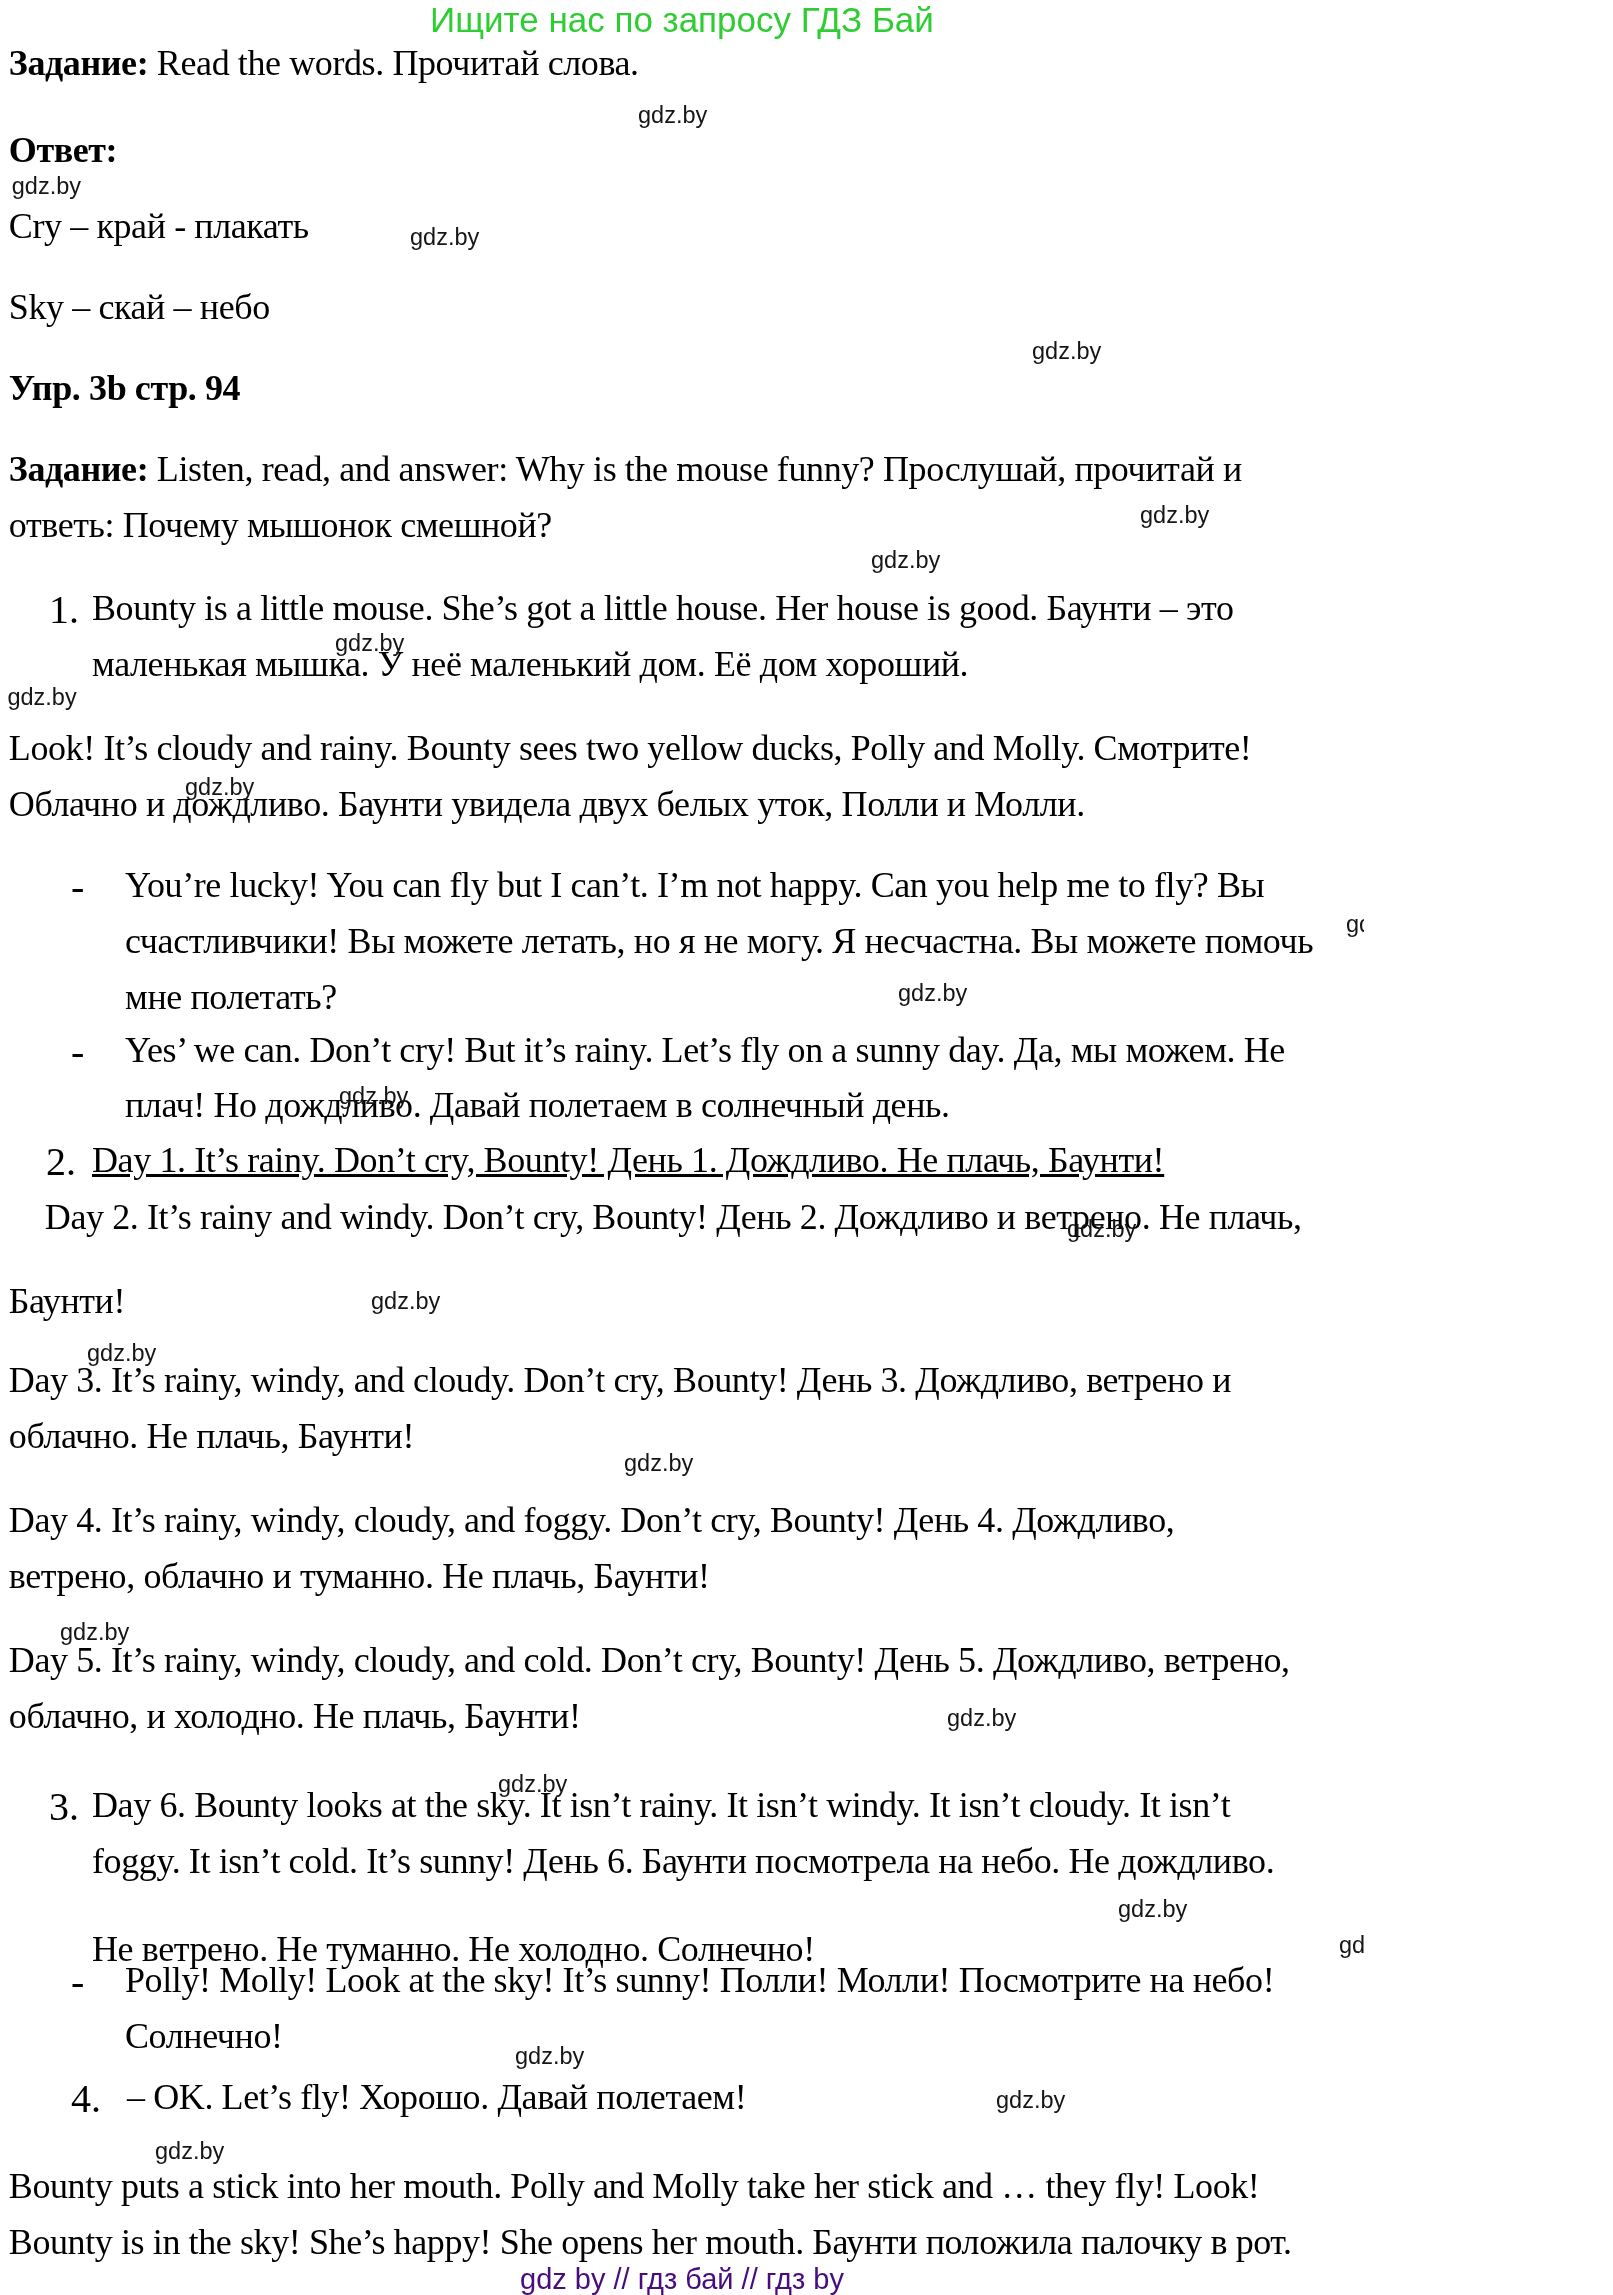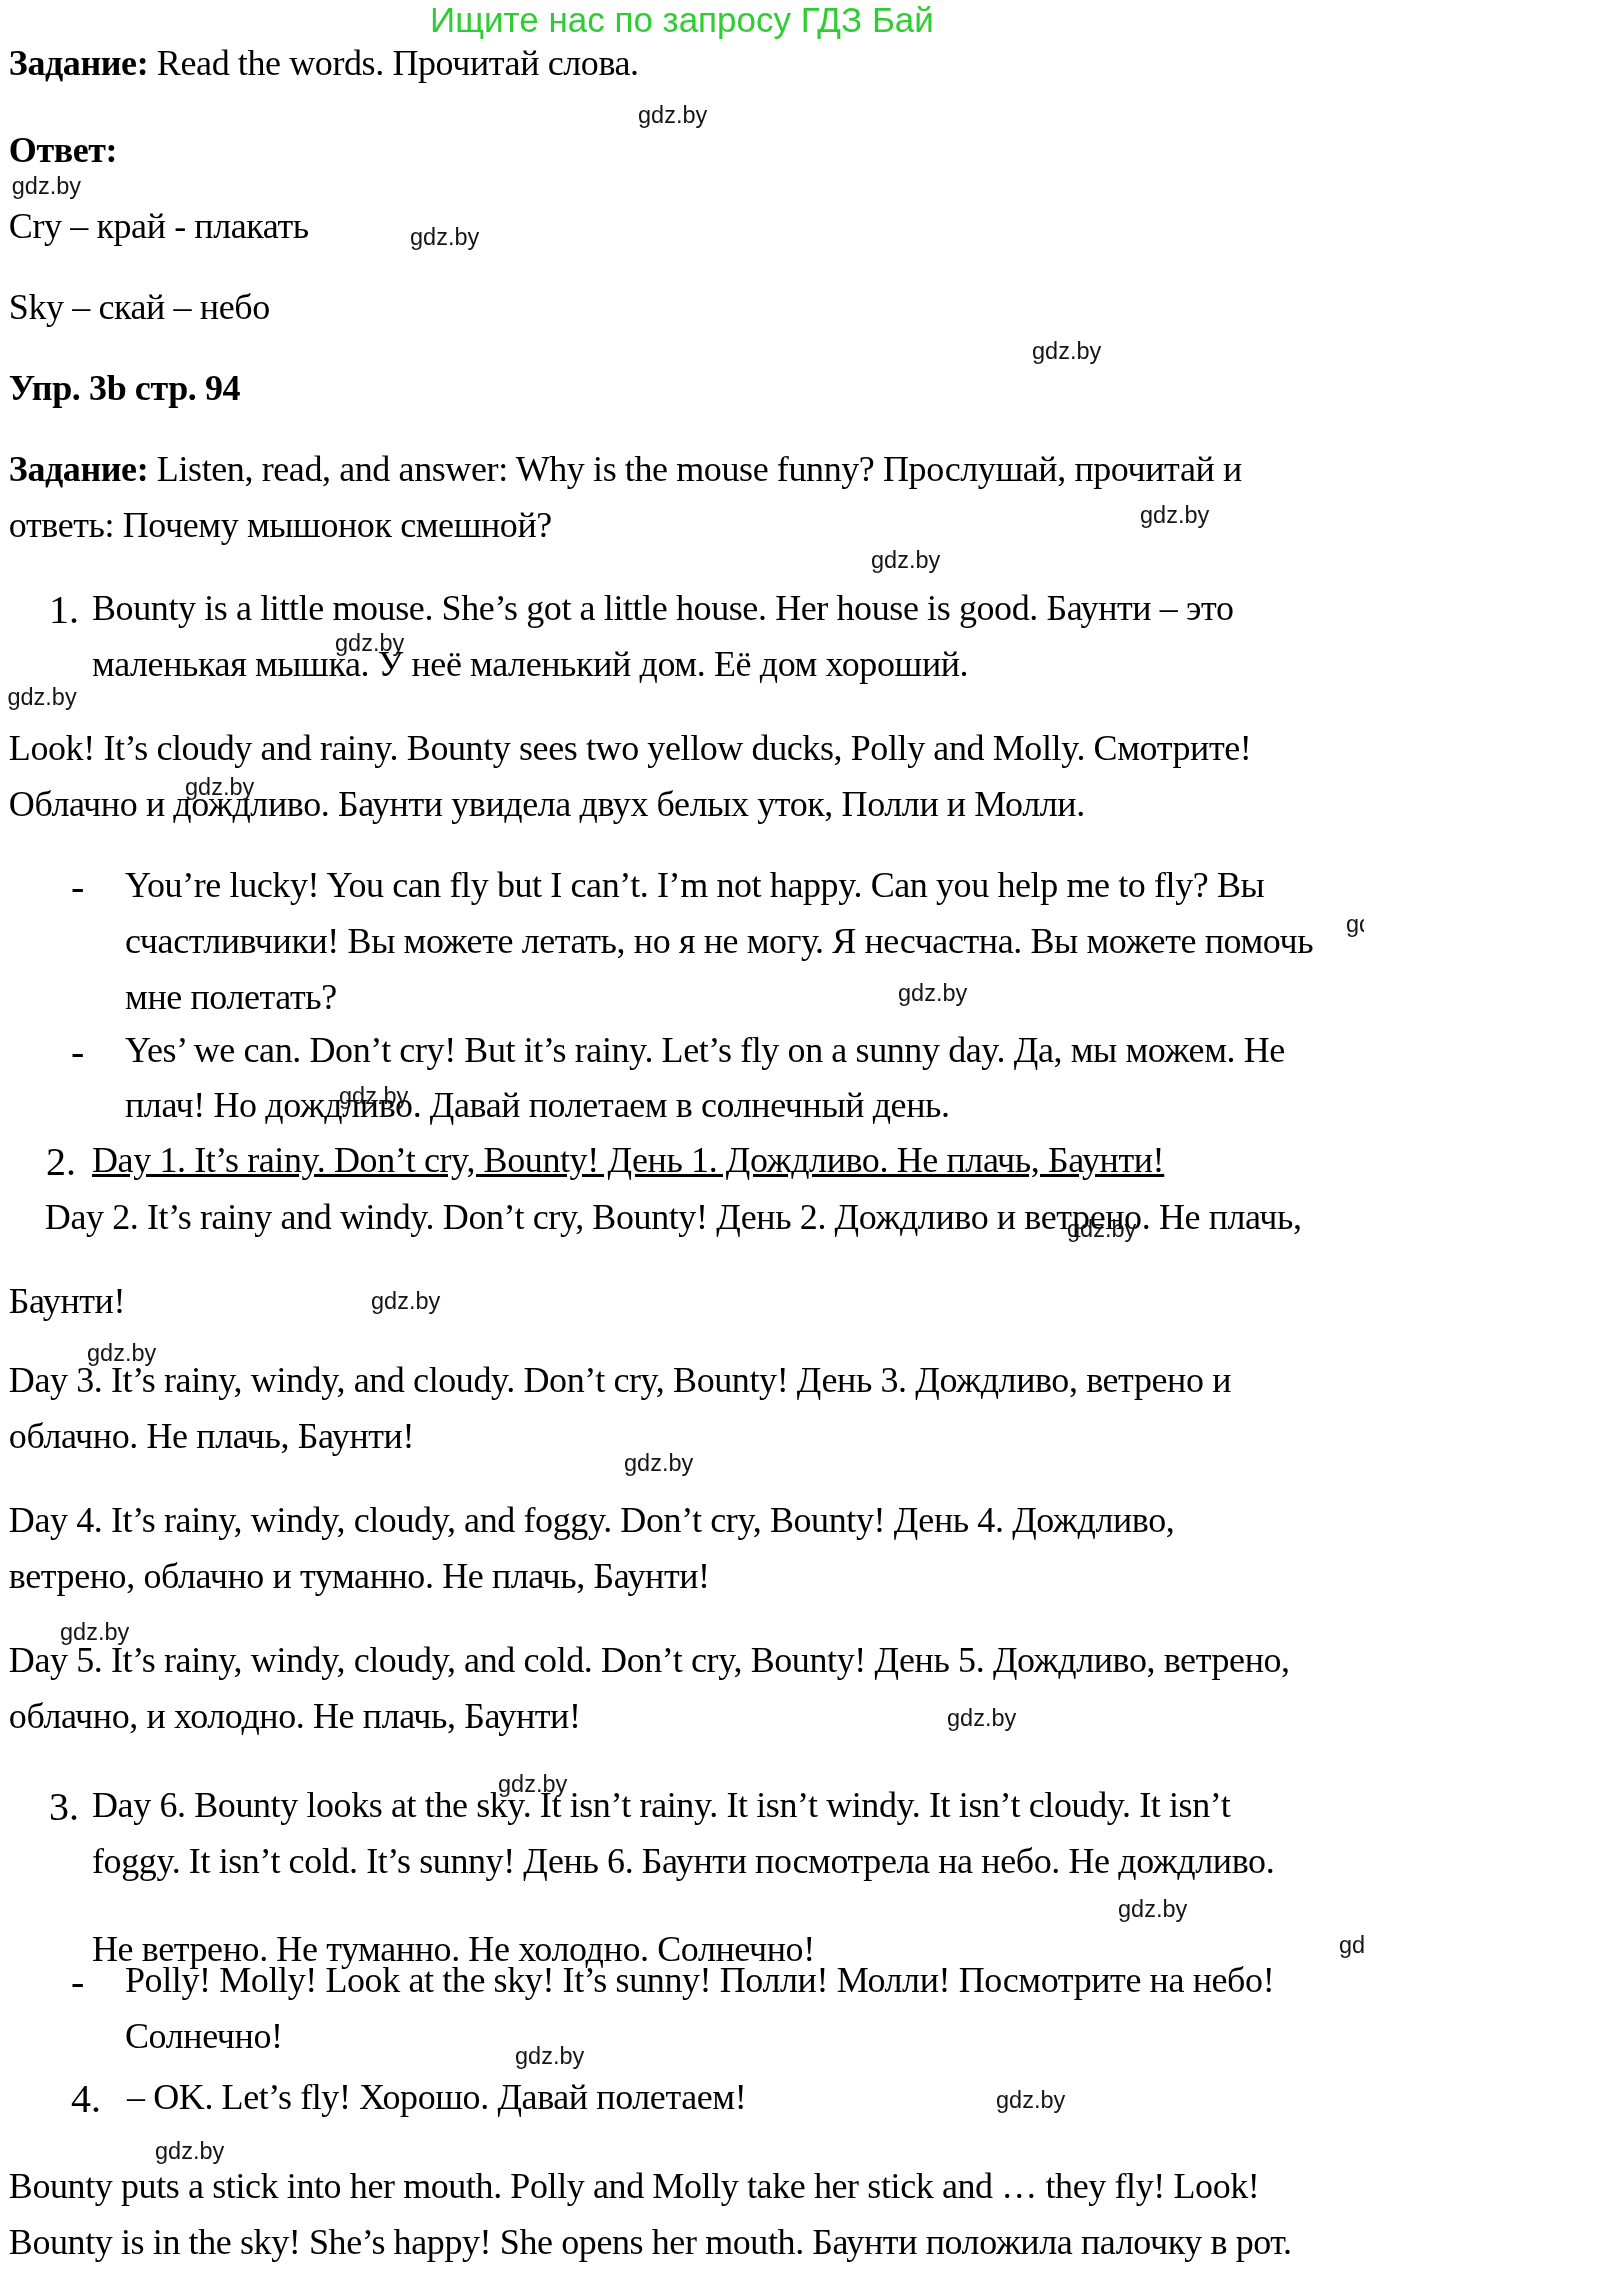--- a/index.html
+++ b/index.html
@@ -138,14 +138,15 @@
       <span class="wm" style="left: 498px; top: 1773px;">gdz.by</span>
       <span class="wm" style="left: 1534px; top: 1825px;">gdz.by</span>
       <span class="wm" style="left: 1118px; top: 1898px;">gdz.by</span>
       <span class="wm" style="left: 1339px; top: 1934px;">gdz.by</span>
       <span class="wm" style="left: 1537px; top: 1982px;">gdz.by</span>
       <span class="wm" style="left: 515px; top: 2045px;">gdz.by</span>
       <span class="wm" style="left: 996px; top: 2089px;">gdz.by</span>
       <span class="wm" style="left: 155px; top: 2140px;">gdz.by</span>
     </div>
 
+  <div class="footer">gdz by  //  гдз бай  //  гдз by</div>
 </div>
 
 
 </body></html>

